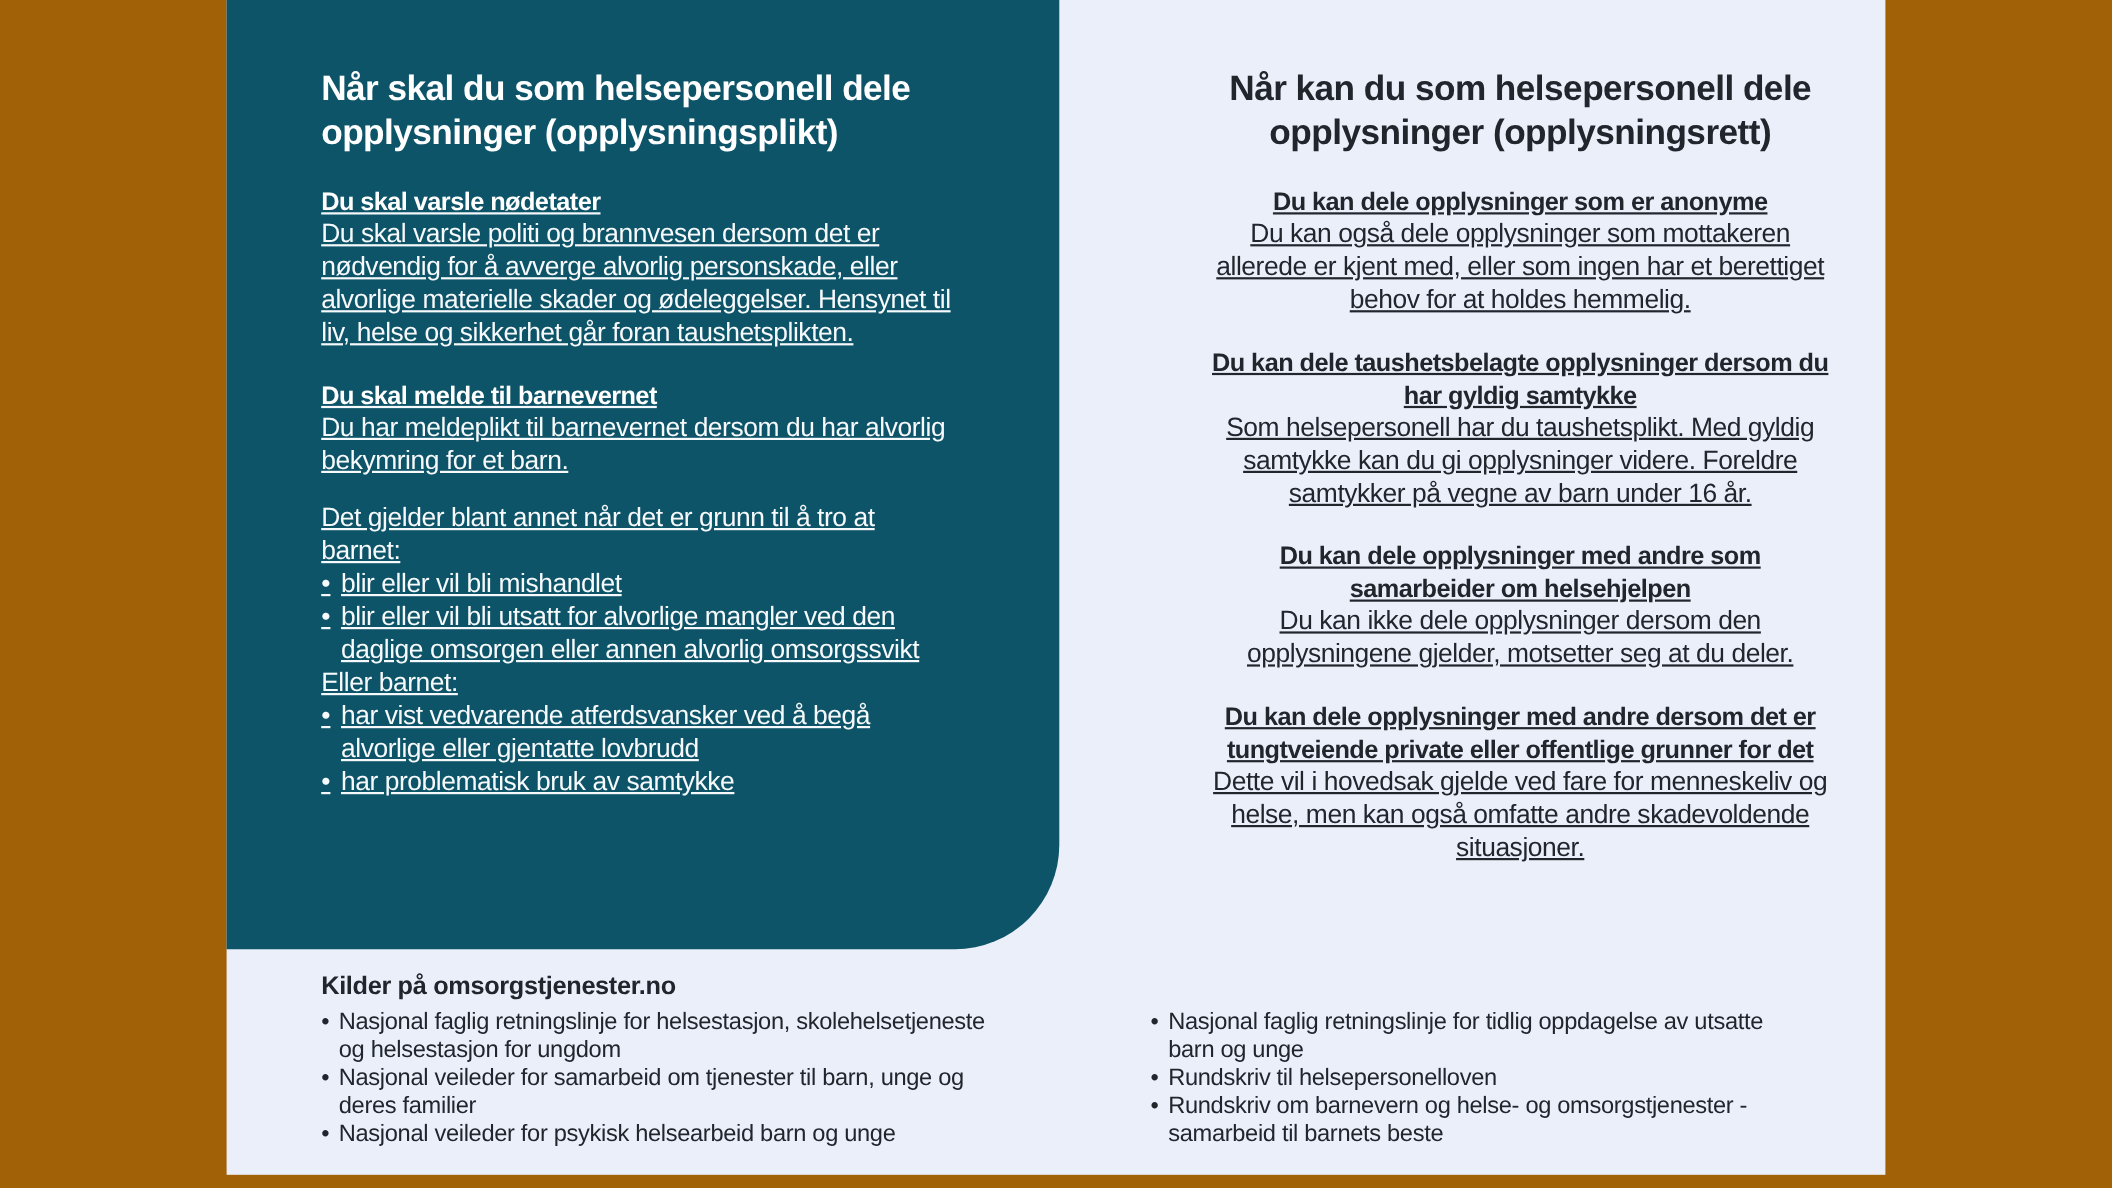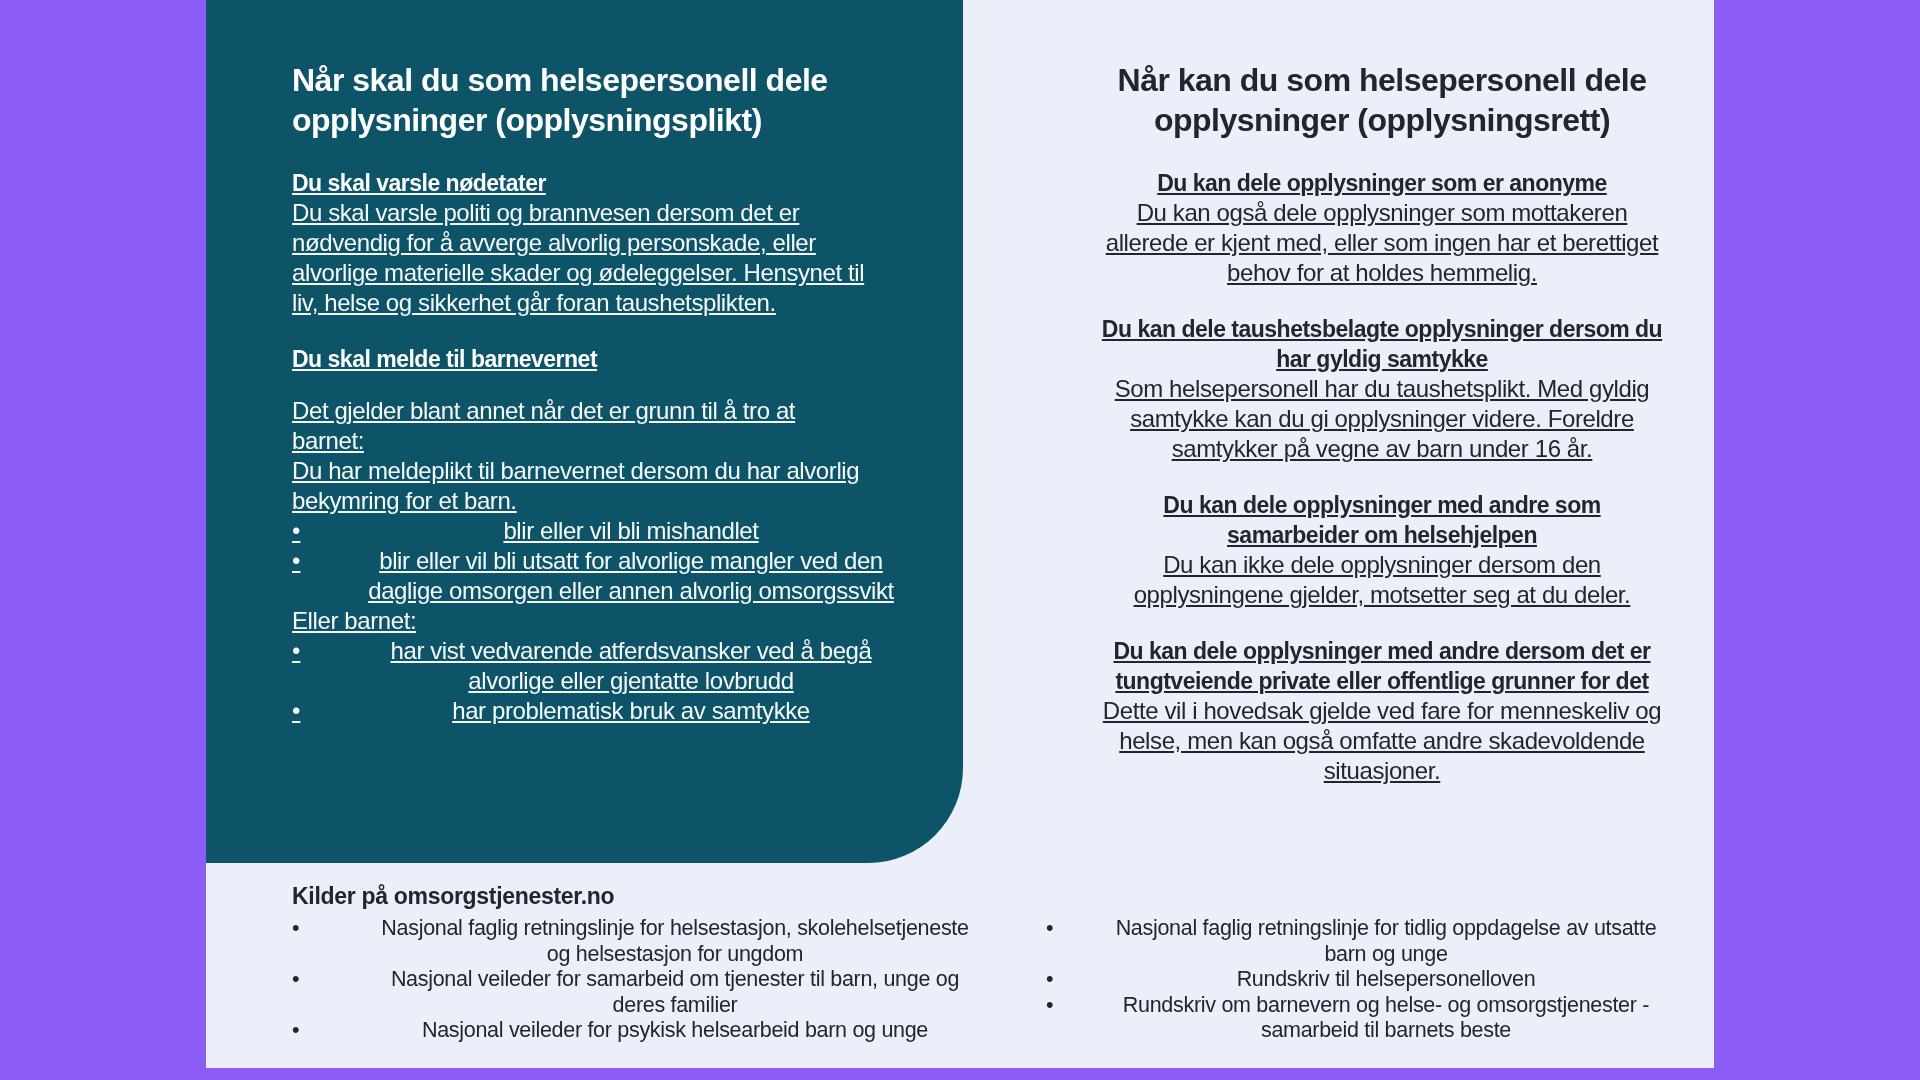--- a/index.html
+++ b/index.html
@@ -2,21 +2,21 @@
 <html><head>
 <meta charset="utf-8">
 <style>
   html,body{margin:0;padding:0;}
   body{
     width:1920px;height:1080px;overflow:hidden;
     background:#ffffff;
     font-family:"Liberation Sans","DejaVu Sans",sans-serif;
     -webkit-font-smoothing:antialiased;
   }
-  .stage{position:relative;width:1920px;height:1080px;background:#8b5cf6;}
+  .stage{position:relative;width:1920px;height:1080px;background:#a16207;}
 
   
   .content-bg{
     position:absolute;left:206px;top:0;width:1508px;height:1068px;
     background:#ebeffa;
   }
   
   .teal-panel{
     position:absolute;left:206px;top:0;width:757px;height:863px;
     background:#0e5468;
@@ -37,21 +37,21 @@
     font-size:23px;font-weight:bold;line-height:30px;letter-spacing:-0.5px;
     color:#ffffff;white-space:pre-line;margin:0;
   }
   .sec-body{
     font-size:24px;line-height:30px;letter-spacing:-0.4px;
     white-space:pre-line;margin:0;
   }
   .intro{margin-top:22px;}
   .bullet-row{display:flex;align-items:flex-start;}
   .dot{width:18px;flex:0 0 18px;font-size:24px;line-height:30px;}
-  .bullet-text{flex:1;font-size:24px;line-height:30px;letter-spacing:-0.4px;white-space:pre-line;text-align:center;}
+  .bullet-text{flex:1;font-size:24px;line-height:30px;letter-spacing:-0.4px;white-space:pre-line;}
 
   
   .right-col{
     position:absolute;left:1050px;top:60px;width:664px;
     color:#20262c;
     text-align:center;
   }
   .right-col .panel-title{color:#20262c;}
   .right-col .sec-heading{color:#20262c;}
 
@@ -84,25 +84,25 @@
     <div class="section">
       <h2 class="sec-heading">Du skal varsle nødetater</h2>
       <p class="sec-body">Du skal varsle politi og brannvesen dersom det er
 nødvendig for å avverge alvorlig personskade, eller
 alvorlige materielle skader og ødeleggelser. Hensynet til
 liv, helse og sikkerhet går foran taushetsplikten.</p>
     </div>
 
     <div class="section">
       <h2 class="sec-heading">Du skal melde til barnevernet</h2>
+      <p class="sec-body">Du har meldeplikt til barnevernet dersom du har alvorlig
+bekymring for et barn.</p>
+
       <p class="sec-body intro">Det gjelder blant annet når det er grunn til å tro at
 barnet:</p>
-
-      <p class="sec-body">Du har meldeplikt til barnevernet dersom du har alvorlig
-bekymring for et barn.</p>
 
       <div class="bullet-row">
         <span class="dot">•</span>
         <span class="bullet-text">blir eller vil bli mishandlet</span>
       </div>
       <div class="bullet-row">
         <span class="dot">•</span>
         <span class="bullet-text">blir eller vil bli utsatt for alvorlige mangler ved den
 daglige omsorgen eller annen alvorlig omsorgssvikt</span>
       </div>

